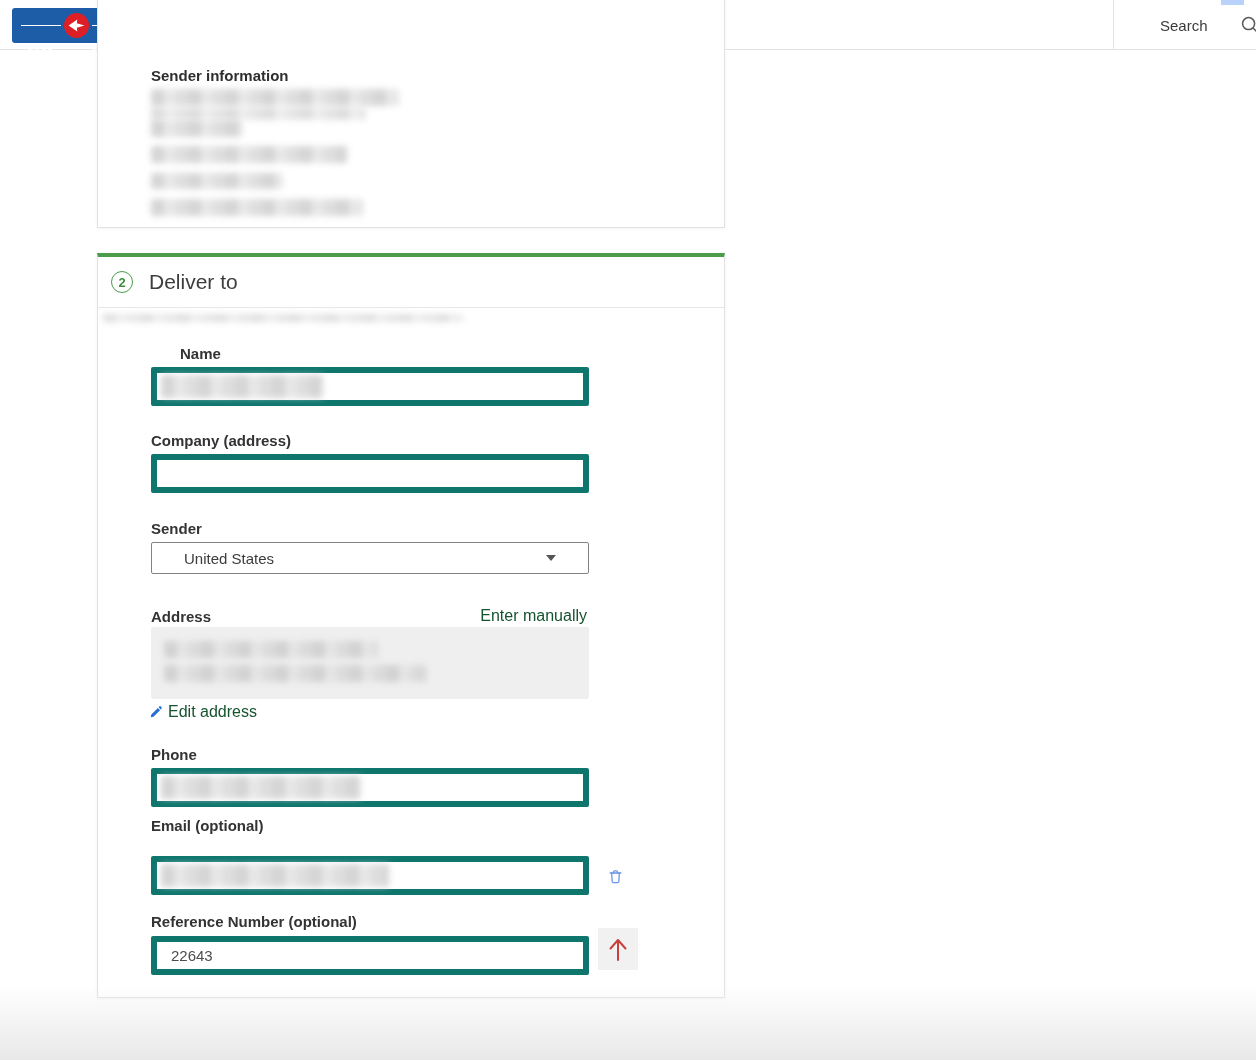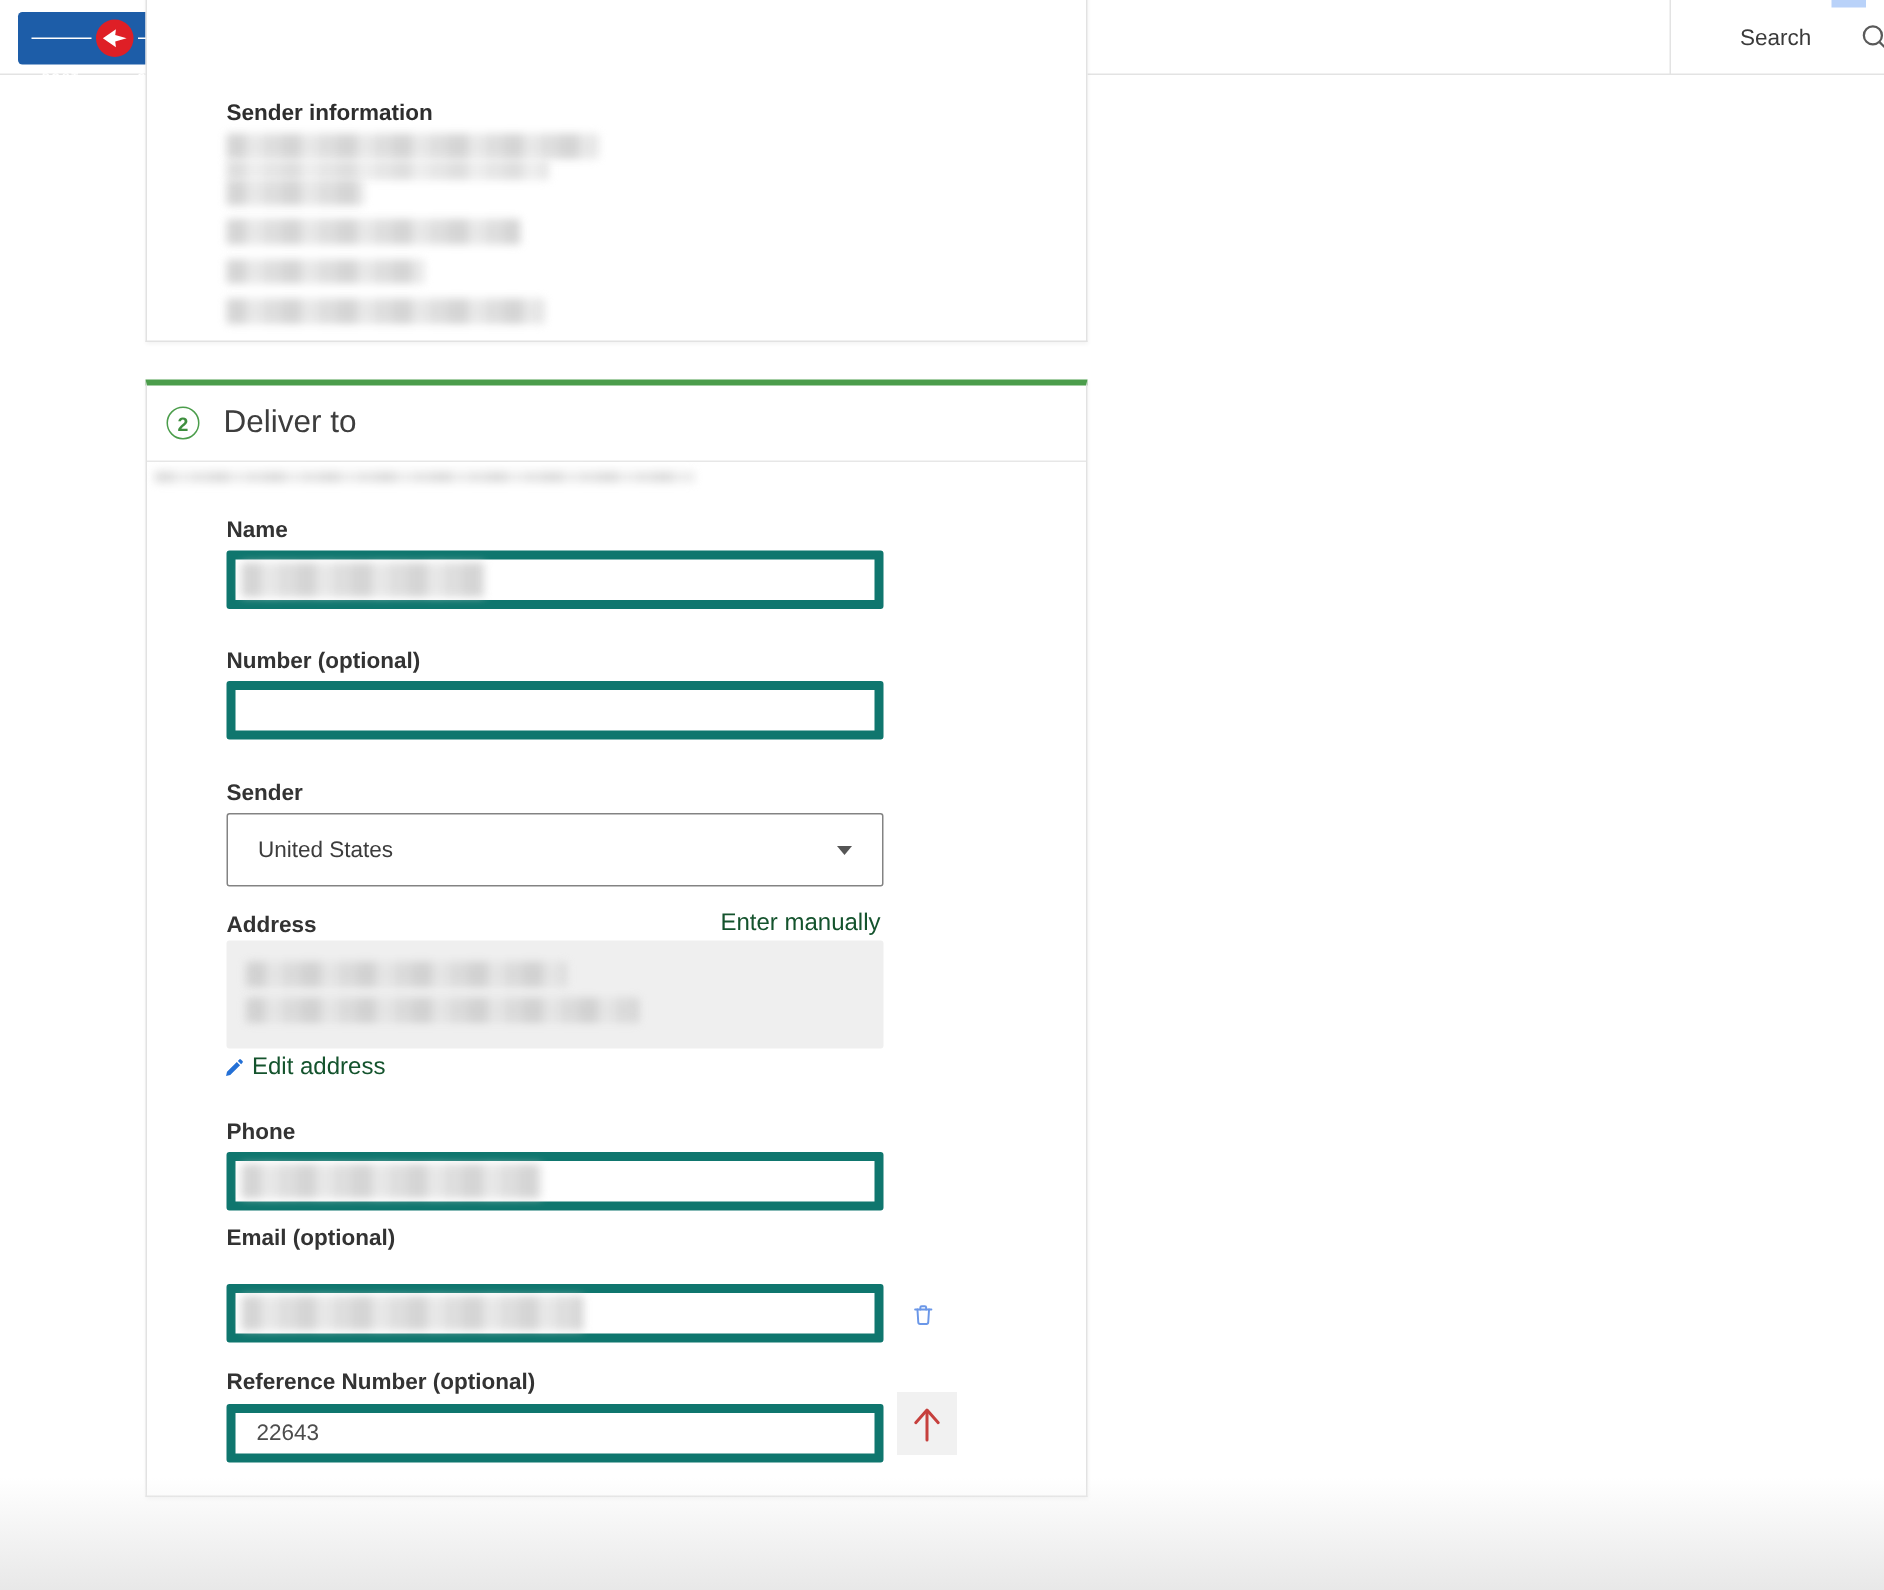--- a/index.html
+++ b/index.html
@@ -40,23 +40,23 @@
   .step-circle { width:22px; height:22px; border:1.5px solid #4b9d4b; border-radius:50%;
                  color:#3e8e3e; font-size:13px; font-weight:bold; display:flex;
                  align-items:center; justify-content:center; margin-left:13px; flex:0 0 auto; }
   .deliver-title { font-size:21px; color:#3d3d3d; margin-left:16px; }
 
   
   .field-label { position:absolute; left:53px; font-size:15px; font-weight:bold; color:#333; }
   .tb { position:absolute; left:53px; width:438px; height:39px; border:6px solid #0f766e;
         border-radius:2px; background:#fff; font-family:"Liberation Sans",sans-serif;
         font-size:15px; color:#4d4d4d; padding:0 14px; outline:none; }
-  .selectbox { position:absolute; left:53px; width:438px; height:49px; border:1px solid #838383;
+  .selectbox { position:absolute; left:53px; width:438px; height:32px; border:1px solid #838383;
                border-radius:2px; background:#fff; display:flex; align-items:center;
-               padding:0 20px; cursor:pointer; }
+               padding:0 32px; cursor:pointer; }
   .selectbox .val { font-size:15px; color:#3c3c3c; flex:1; }
   .caret { width:0; height:0; border-left:5px solid transparent; border-right:5px solid transparent;
            border-top:6px solid #555; }
   .link { color:#14532d; font-size:16px; cursor:pointer; display:inline-flex; align-items:center; gap:5px; }
   .addr-box { position:absolute; left:53px; width:438px; height:72px; background:#efefef; border-radius:2px; }
 
   
   .redact { position:absolute; border-radius:2px; filter:blur(3px);
             background:repeating-linear-gradient(90deg,#cbcbcb 0 13px,#e2e2e2 13px 25px,#d6d6d6 25px 37px); }
   .redact.light { opacity:.62; }
@@ -130,25 +130,25 @@
   </div>
 
   <div class="card deliver-card">
 
     <div class="deliver-header">
       <div class="step-circle">2</div>
       <div class="deliver-title">Deliver to</div>
     </div>
     <div class="redact light" style="left:5px; top:57px; width:360px; height:8px;"></div>
 
-    <div class="field-label" style="top:88px;">Name</div>
+    <div class="field-label" style="top:88px;margin-left:29px;">Name</div>
     <input class="tb" style="top: 110px;" type="text">
     <div class="redact med" style="left:63px; top:118px; width:162px; height:23px;"></div>
 
-    <div class="field-label" style="top:175px;">Number (optional)</div>
+    <div class="field-label" style="top:175px;">Company (address)</div>
     <input class="tb" style="top: 197px;" type="text">
 
     <div class="field-label" style="top:263px;">Sender</div>
     <div class="selectbox" style="top:285px;">
       <span class="val">United States</span>
       <span class="caret"></span>
     </div>
 
     <div class="field-label" style="top:351px;">Address</div>
     <span class="link" style="position:absolute; right:137px; top:350px;">Enter manually</span>

